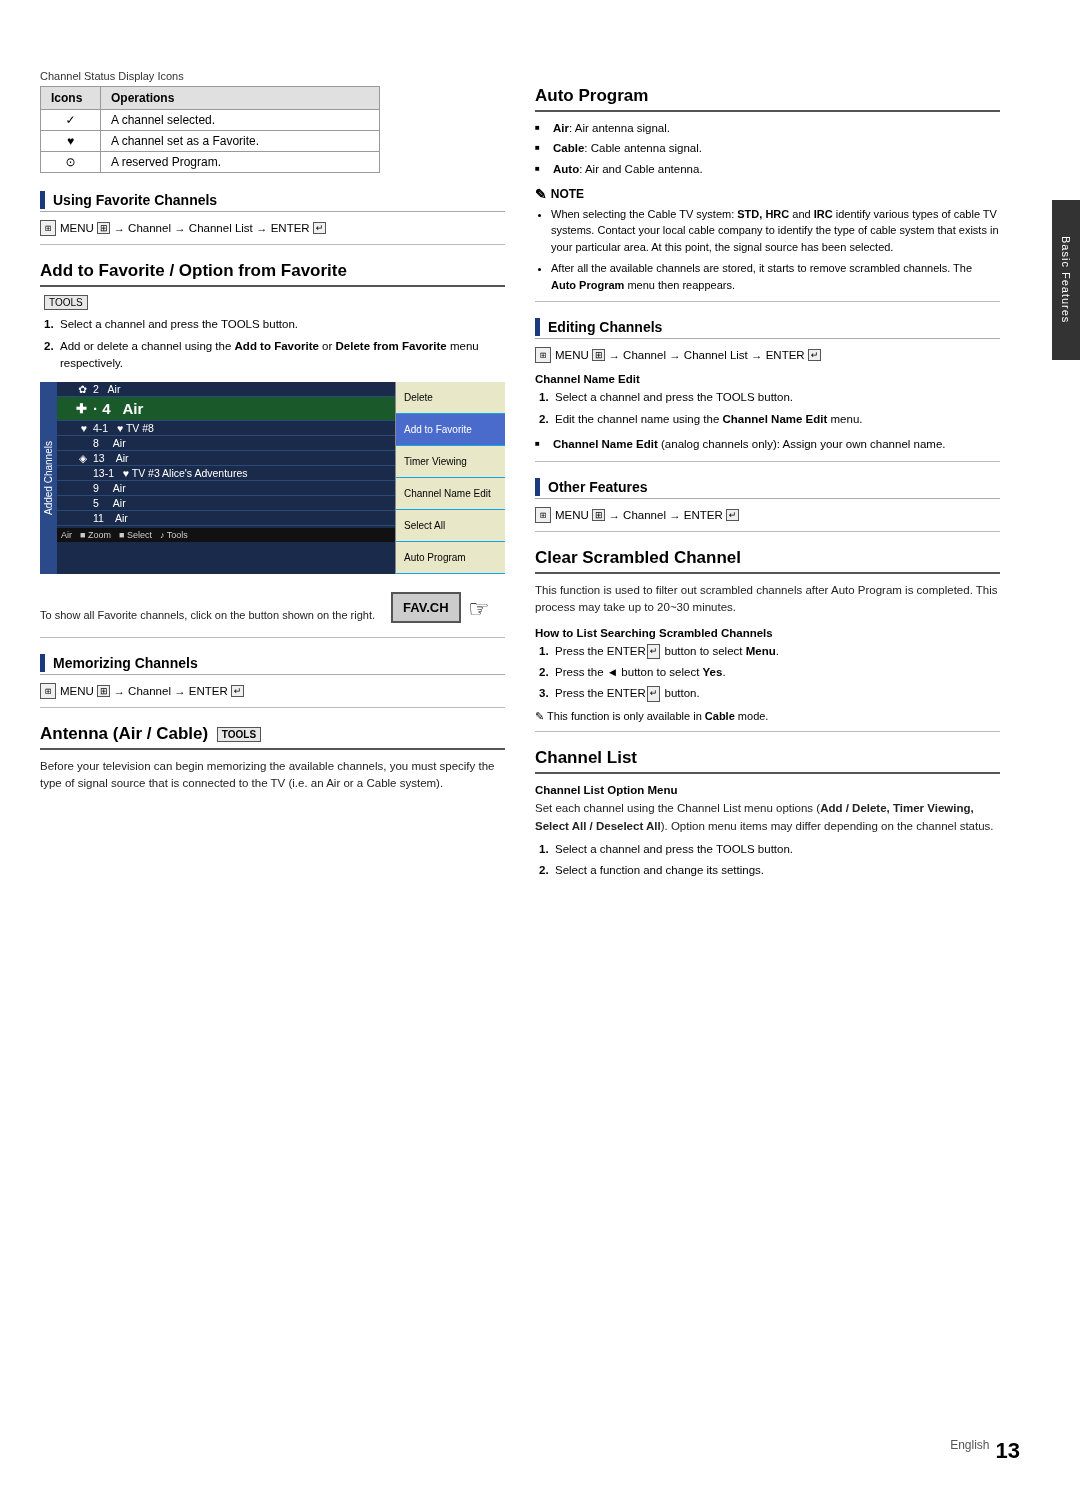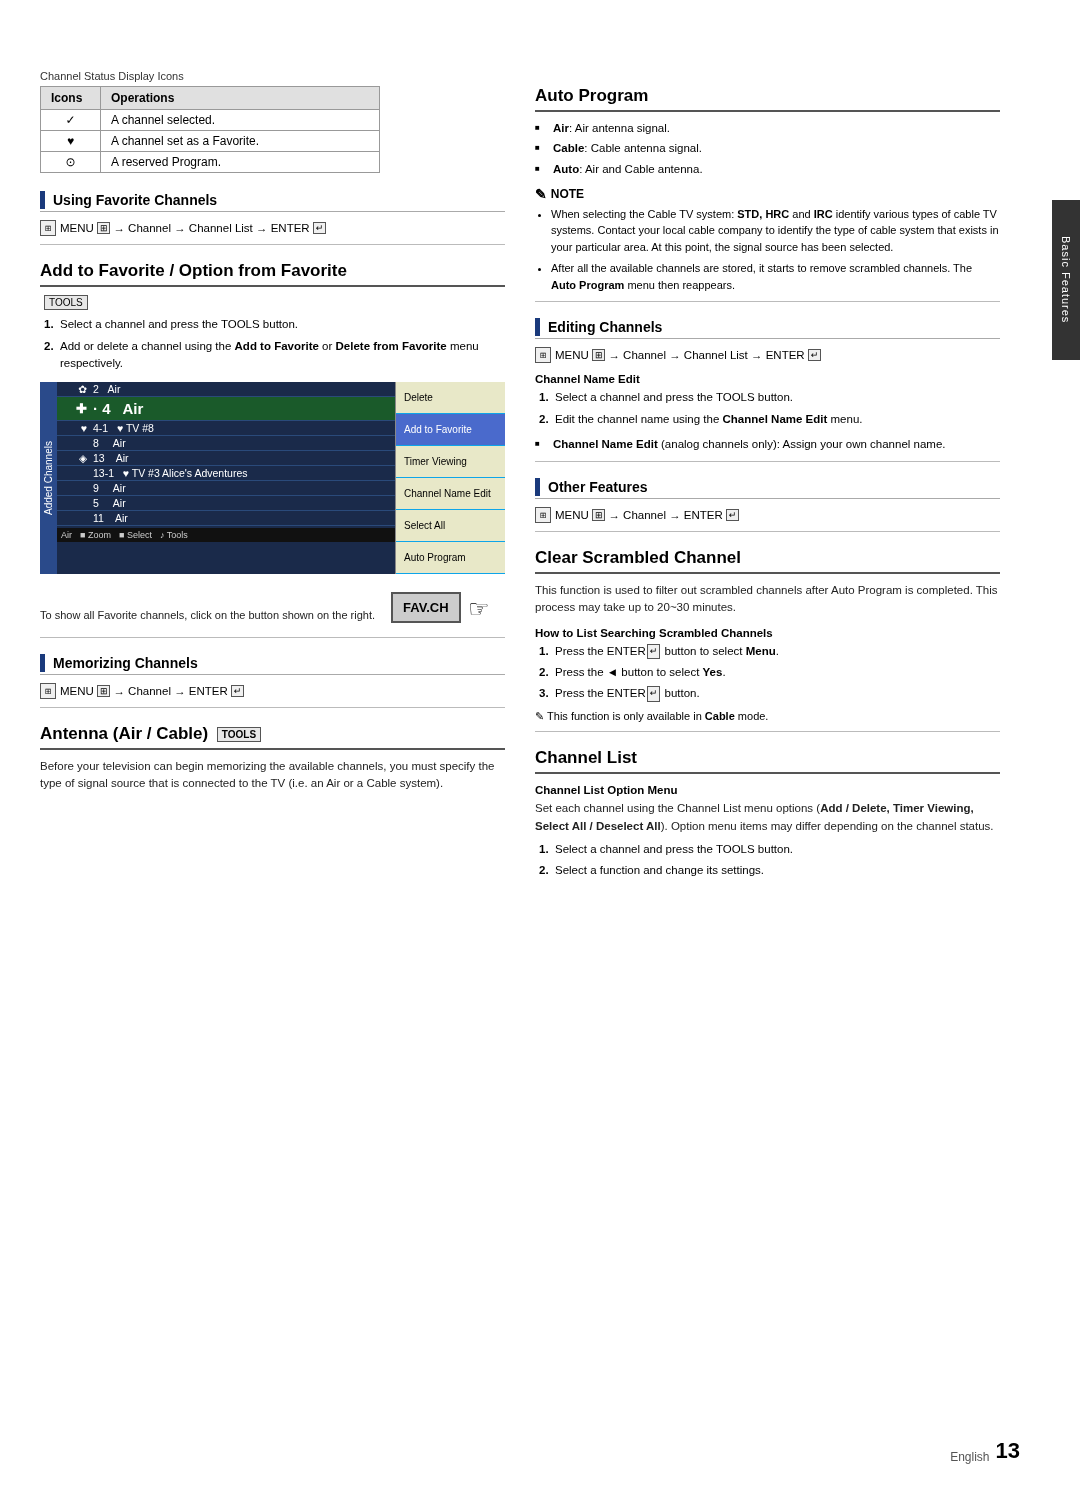--- a/index.html
+++ b/index.html
@@ -308,21 +308,21 @@
       top: 2px;
     }
 
     
     .page-footer {
       position: absolute;
       bottom: 30px;
       right: 60px;
       font-size: 13px;
       display: flex;
-      align-items: flex-end;
+      align-items: flex-start;
       gap: 6px;
     }
 
     .page-footer .lang {
       font-size: 12px;
       color: #555;
     }
 
     .page-footer .page-num {
       font-size: 22px;

